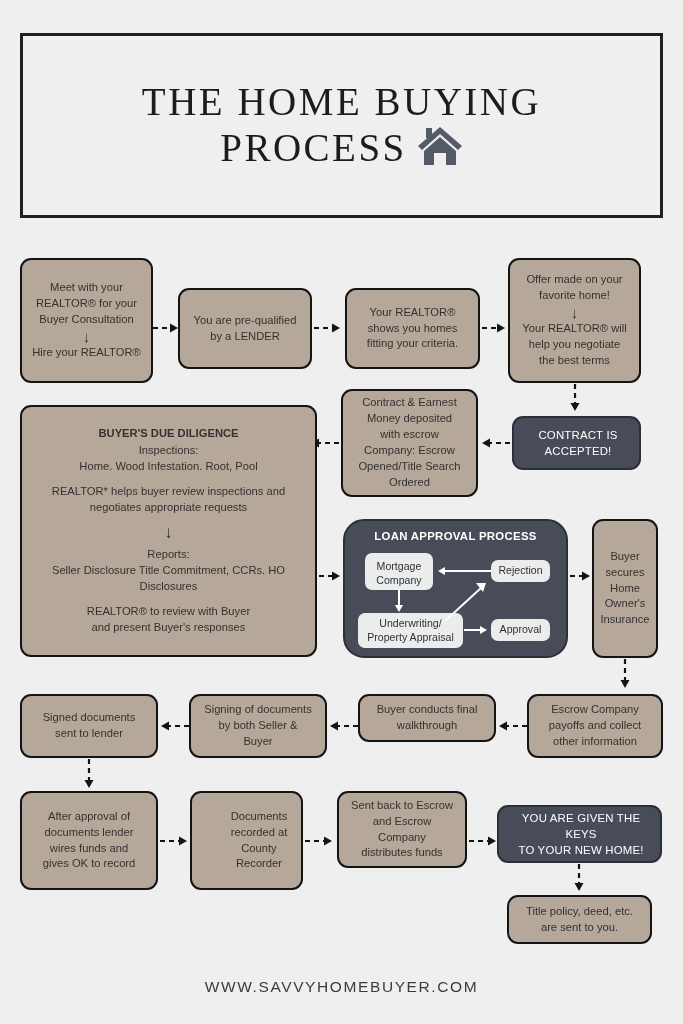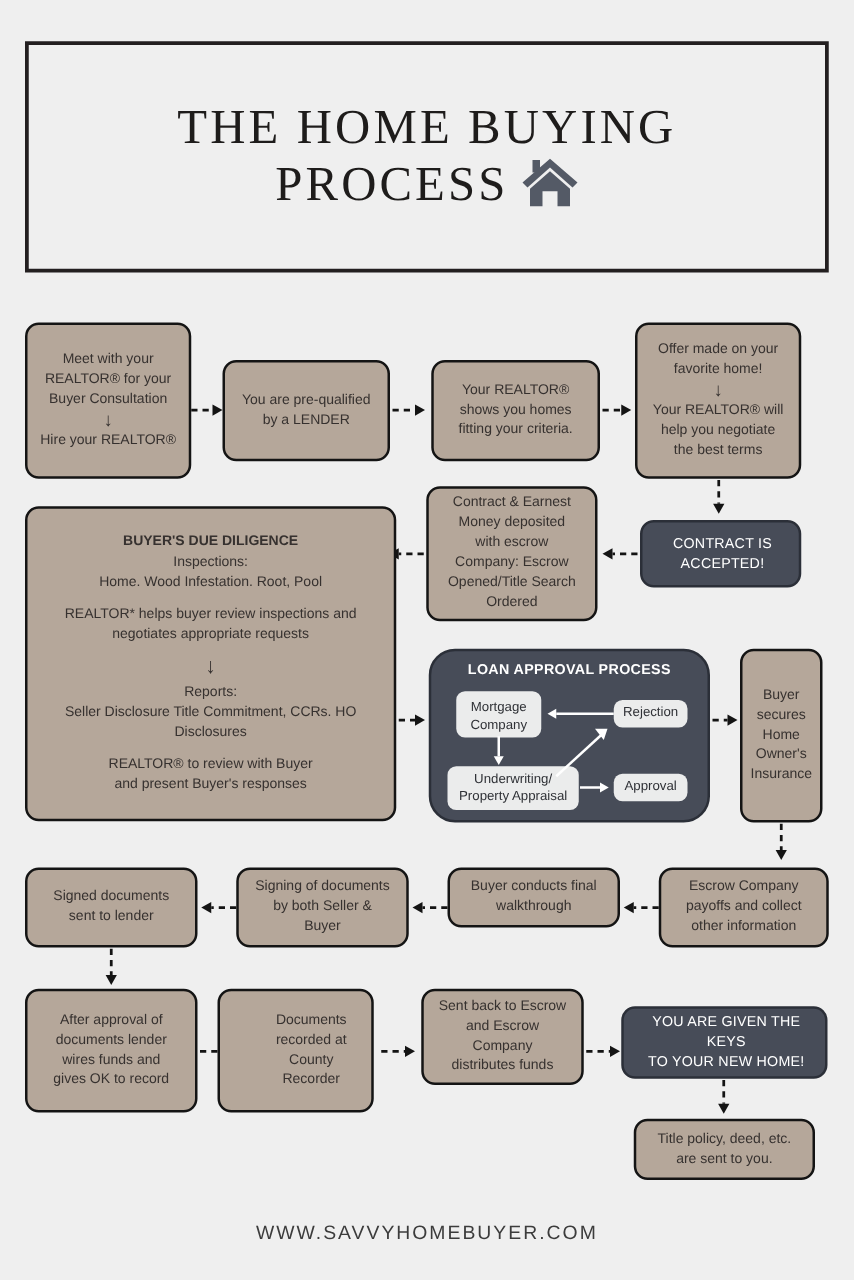--- a/index.html
+++ b/index.html
@@ -363,21 +363,21 @@
     </div>
   </div>
 
   <div class="arrow" style="left:159px;top:835px;">
     <svg width="33" height="12">
         <line x1="1" y1="6" x2="20" y2="6" stroke="#141414" stroke-width="2.2" stroke-dasharray="5,4"></line>
         <path d="M20 1.5 L28 6 L20 10.5 Z" fill="#141414"></path>
       </svg>
   </div>
 
-  <div class="box" style="left:174px;top:791px;width:125px;height:99px;padding-left:32px;">
+  <div class="box" style="left:190px;top:791px;width:113px;height:99px;padding-left:32px;">
     <div>
       <span class="ln">Documents</span>
       <span class="ln">recorded at</span>
       <span class="ln">County Recorder</span>
     </div>
   </div>
 
   <div class="arrow" style="left:304px;top:835px;">
     <svg width="33" height="12">
         <line x1="1" y1="6" x2="20" y2="6" stroke="#141414" stroke-width="2.2" stroke-dasharray="5,4"></line>

